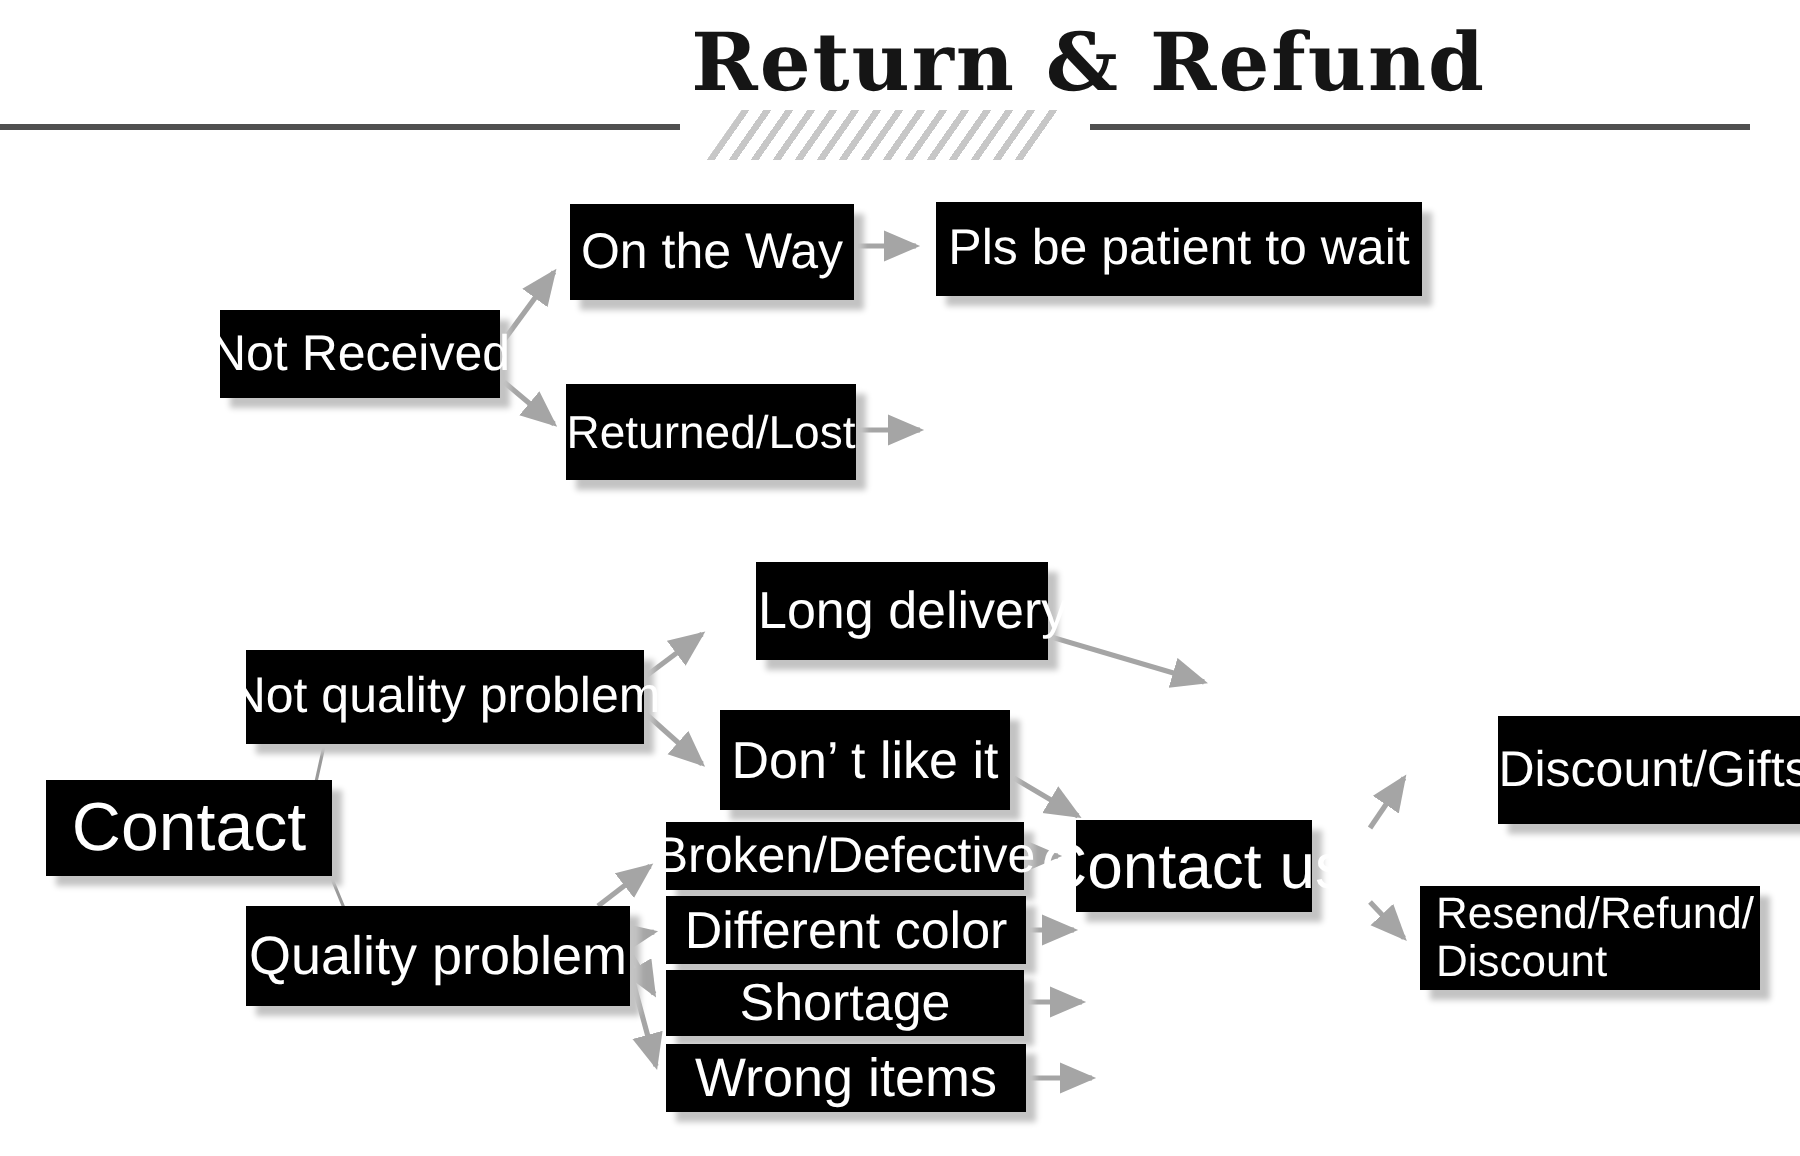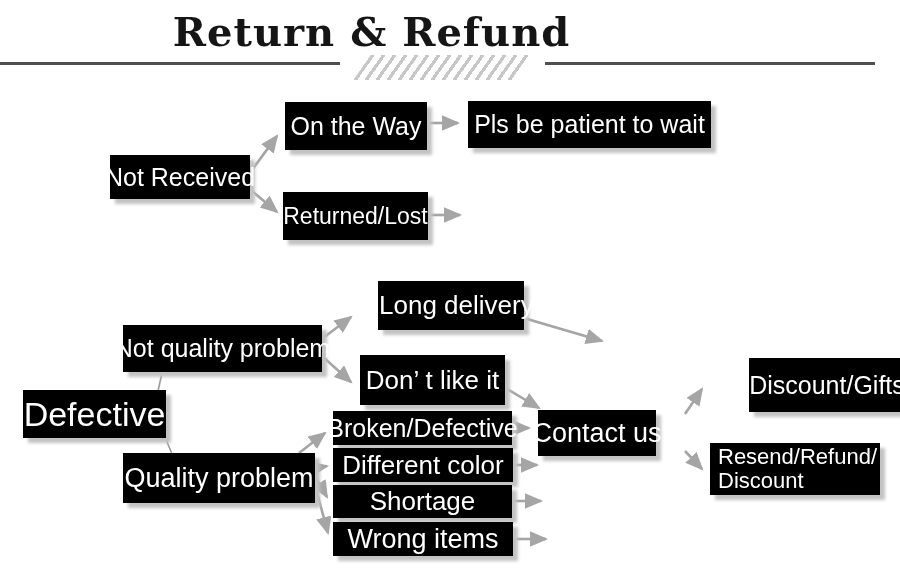--- a/index.html
+++ b/index.html
@@ -6,21 +6,21 @@
   #stage{
     position:relative;
     width:900px;height:578px;
     background:#ffffff;
     overflow:hidden;
     font-family:"Liberation Sans",sans-serif;
   }
   
   #title{
     position:absolute;left:0;top:8px;width:743px;
-    text-align:center;
+    text-align:right;
     font-family:"DejaVu Serif","Liberation Serif",serif;
     font-weight:700;
     font-size:40px;
     color:#151515;
     letter-spacing:1px;
   }
   .hrule{position:absolute;top:62px;height:3px;background:#4f4f4f;}
   #hrule-left{left:0;width:340px;}
   #hrule-right{left:545px;width:330px;}
   #hatch{
@@ -44,21 +44,21 @@
   #n-resend-refund  {left:470px;top:192px;width:245px;height:48px;font-size:27px;letter-spacing:1px;}
   #n-received       {left:23px; top:390px;width:143px;height:48px;font-size:34px;}
   #n-not-quality    {left:123px;top:325px;width:199px;height:47px;font-size:25px;}
   #n-long-delivery  {left:360px;top:281px;width:145px;height:49px;font-size:26px;justify-content:flex-start;padding-left:1px;margin-left:18px;}
   #n-dont-like      {left:360px;top:355px;width:145px;height:50px;font-size:26px;}
   #n-quality        {left:123px;top:453px;width:192px;height:50px;font-size:27px;}
   #n-broken         {left:333px;top:411px;width:179px;height:34px;font-size:25px;}
   #n-diff-color     {left:333px;top:448px;width:180px;height:34px;font-size:26px;}
   #n-shortage       {left:333px;top:485px;width:179px;height:33px;font-size:26px;}
   #n-wrong-items    {left:333px;top:522px;width:180px;height:34px;font-size:27px;}
-  #n-contact        {left:538px;top:410px;width:118px;height:46px;font-size:27px;}
+  #n-contact        {left:538px;top:410px;width:118px;height:46px;font-size:32px;}
   #n-discount-gifts {left:710px;top:358px;width:156px;height:54px;font-size:25px;margin-left:39px;}
   #n-resend-discount{left:710px;top:443px;width:162px;height:52px;font-size:22px;
                      flex-direction:column;align-items:flex-start;justify-content:center;
                      padding-left:8px;line-height:1.08;}
   
   #arrows{position:absolute;left:0;top:0;width:900px;height:578px;pointer-events:none;}
 </style>
 </head>
 <body>
 
@@ -107,21 +107,21 @@
       <line x1="162" y1="373" x2="158" y2="391"></line>
       <line x1="165" y1="437" x2="172" y2="454"></line>
     </g>
   </svg>
 
   <div class="node" id="n-not-received">Not Received</div>
   <div class="node" id="n-on-the-way">On the Way</div>
   <div class="node" id="n-patient">Pls be patient to wait</div>
   <div class="node" id="n-returned-lost">Returned/Lost</div>
 
-  <div class="node" id="n-received">Defective</div>
+  <div class="node" id="n-received">Contact</div>
   <div class="node" id="n-not-quality">Not quality problem</div>
   <div class="node" id="n-long-delivery">Long delivery</div>
   <div class="node" id="n-dont-like">Don’ t like it</div>
   <div class="node" id="n-quality">Quality problem</div>
   <div class="node" id="n-broken">Broken/Defective</div>
   <div class="node" id="n-diff-color">Different color</div>
   <div class="node" id="n-shortage">Shortage</div>
   <div class="node" id="n-wrong-items">Wrong items</div>
   <div class="node" id="n-contact">Contact us</div>
   <div class="node" id="n-discount-gifts">Discount/Gifts</div>

